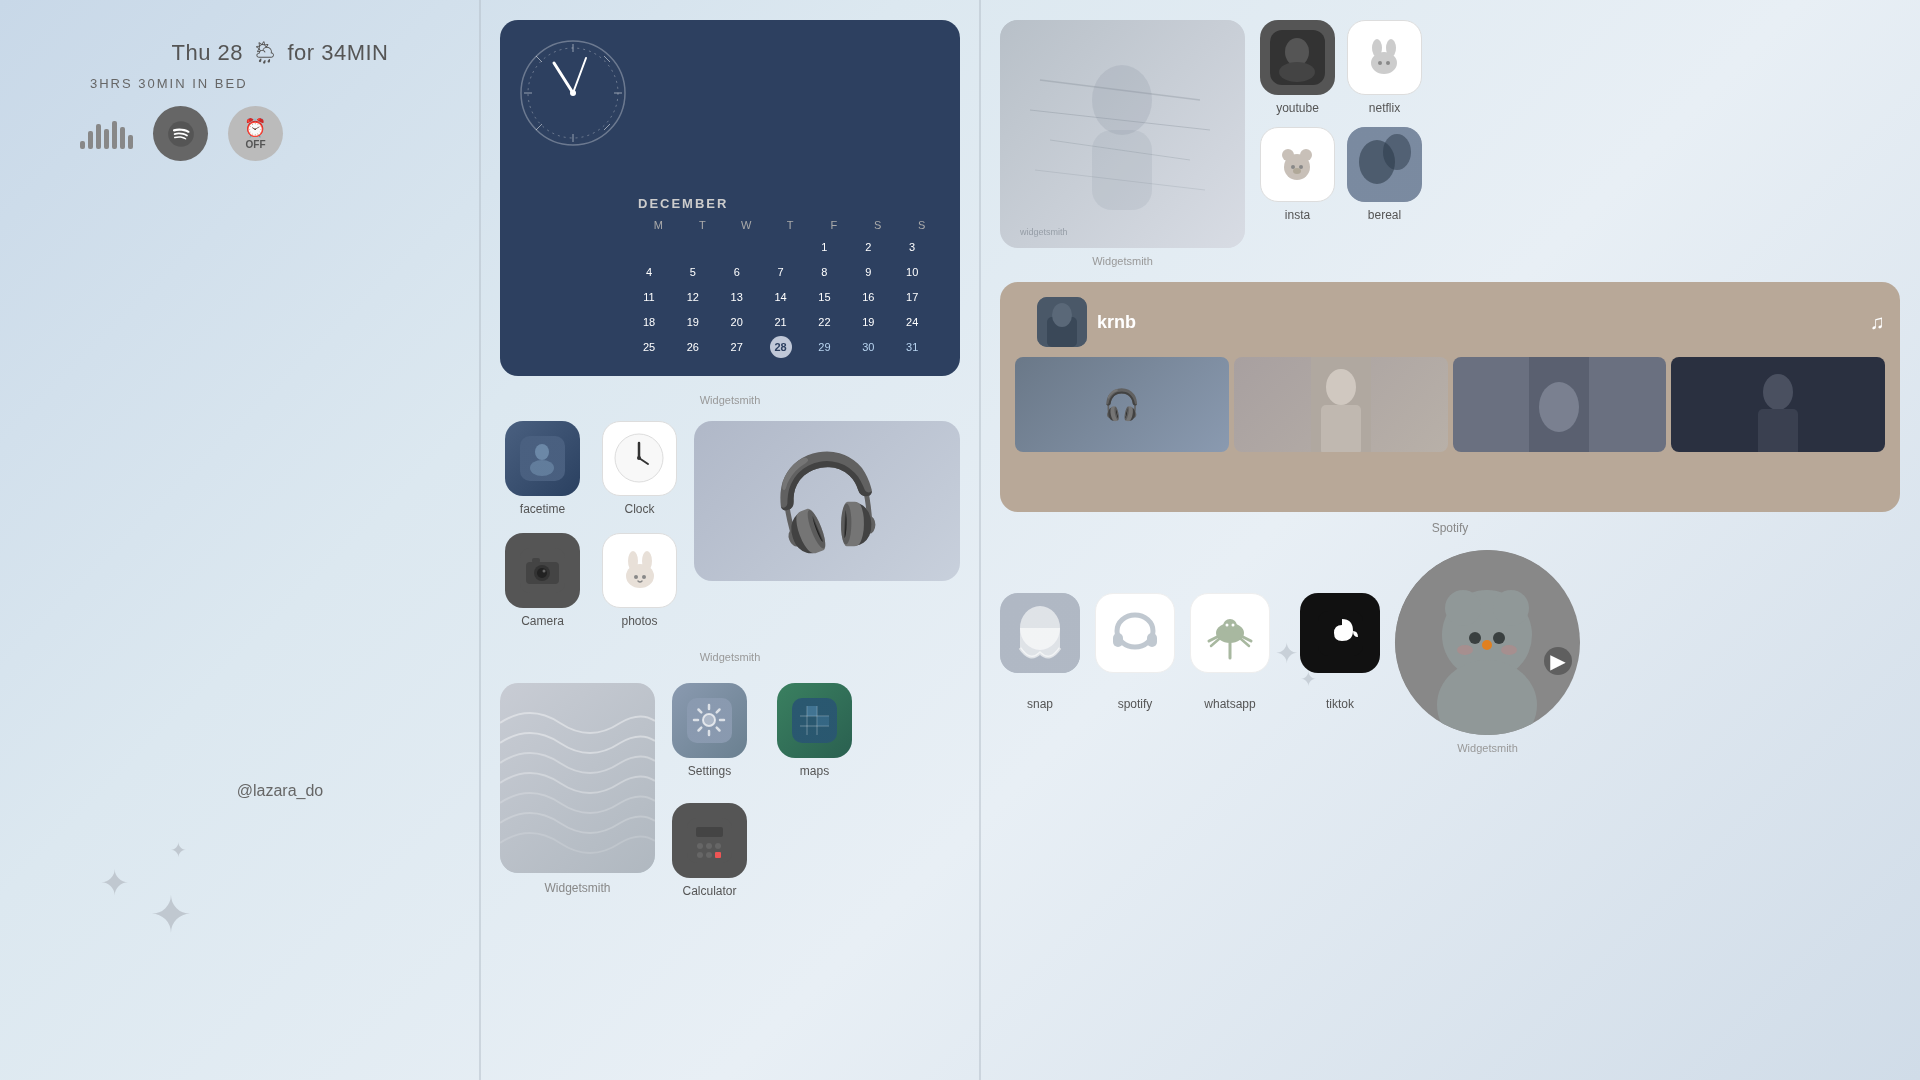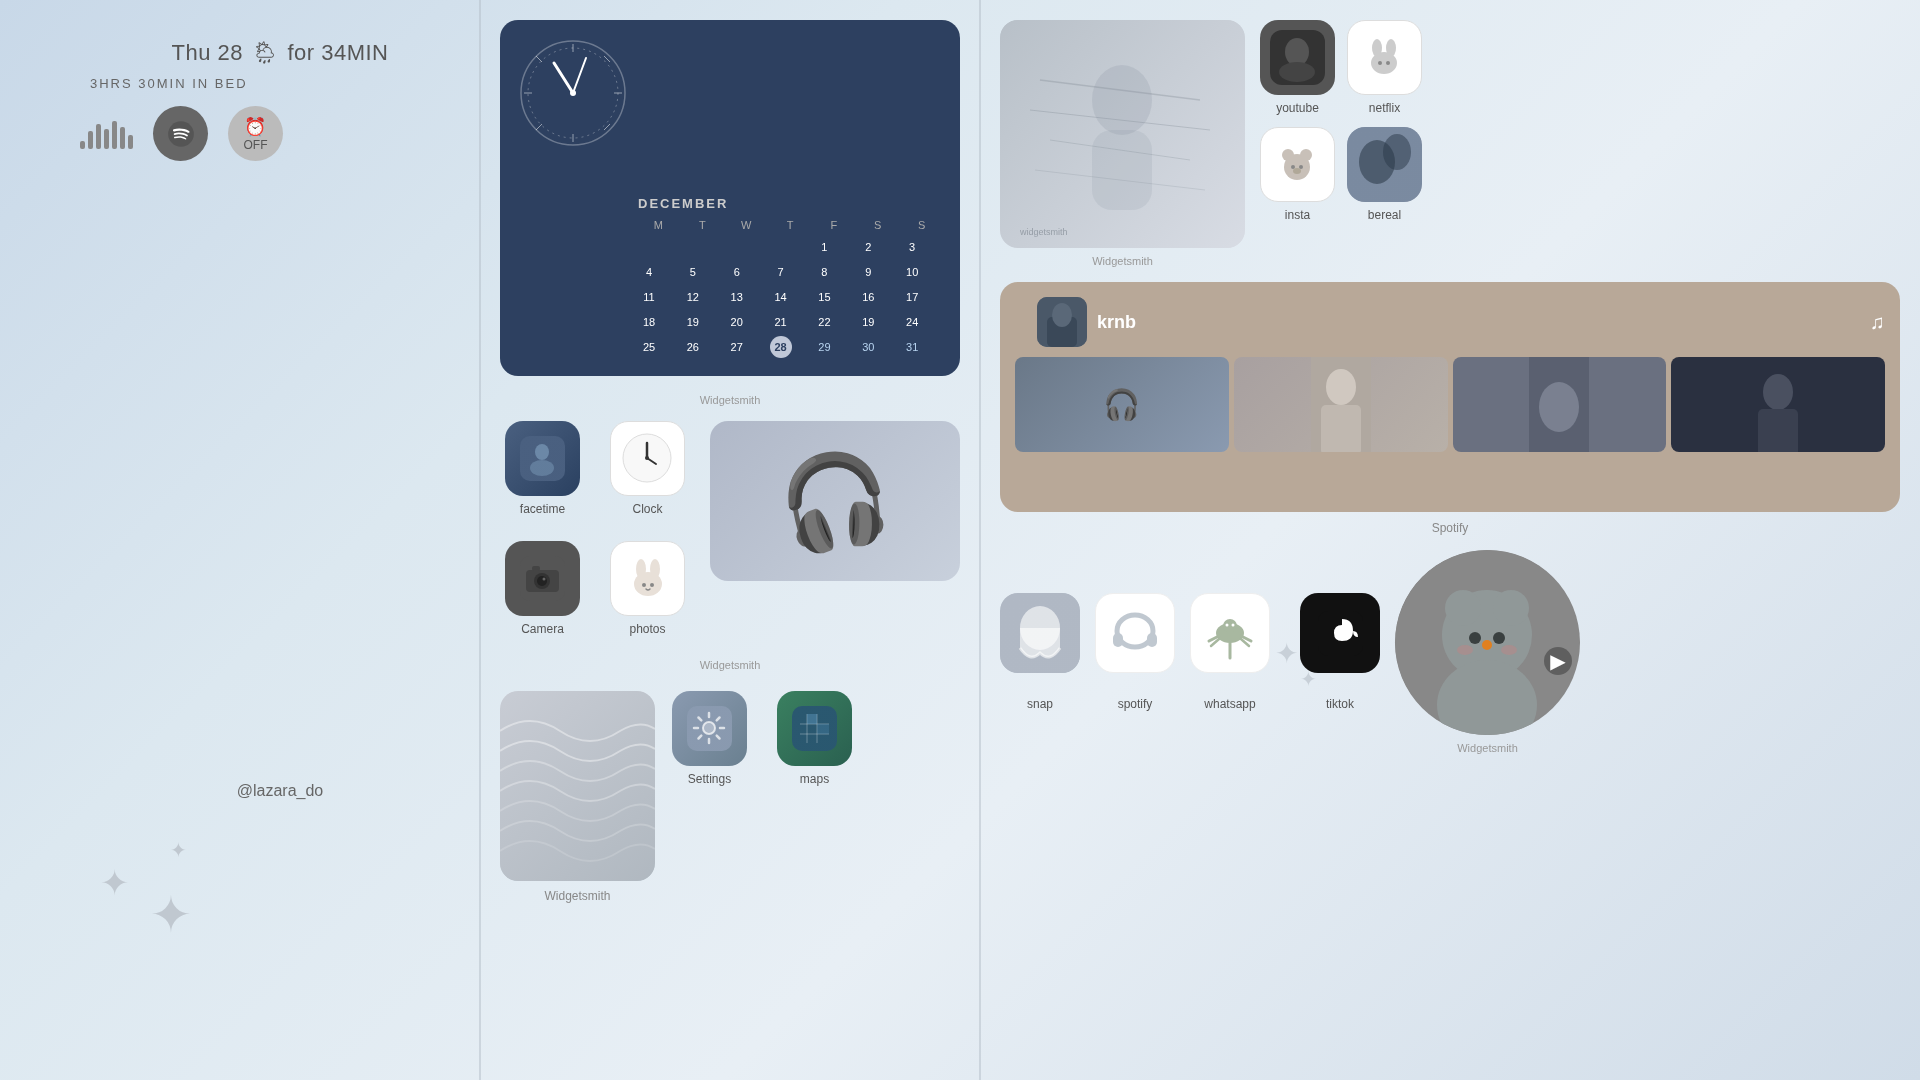--- a/index.html
+++ b/index.html
@@ -426,21 +426,21 @@
       <div class="music-bar" style="height:14px"></div>
     </div>
     <div class="spotify-btn">
       <svg width="28" height="28" viewBox="0 0 24 24" fill="white">
         <circle cx="12" cy="12" r="11" fill="#555"></circle>
         <path d="M17.9 10.9C14.7 9 9.35 8.8 6.3 9.75c-.5.15-1-.15-1.15-.6-.15-.5.15-1 .6-1.15 3.55-1.05 9.4-.85 13.1 1.35.45.25.6.85.35 1.3-.25.35-.85.5-1.3.25zm-.1 2.8c-.25.4-.75.5-1.15.25-2.7-1.65-6.8-2.15-9.95-1.15-.4.1-.85-.1-.95-.5-.1-.4.1-.85.5-.95 3.65-1.1 8.15-.55 11.25 1.35.4.25.5.75.3 1zm-1.3 2.7c-.2.3-.6.4-.9.2-2.35-1.45-5.3-1.75-8.8-.95-.35.1-.65-.15-.75-.45-.1-.35.15-.65.45-.75 3.8-.85 7.1-.5 9.7 1.1.35.2.4.6.3.85z" fill="white"></path>
       </svg>
     </div>
     <div class="alarm-btn">
       <div class="alarm-icon">⏰</div>
-      <div style="font-size:12px;color:#555;font-weight:400">OFF</div>
+      <div style="font-size:10px;color:#555;font-weight:700">OFF</div>
     </div>
   </div>
 
   <div class="username">@lazara_do</div>
 
   <div style="position:absolute;bottom:180px;left:60px;color:#c0c8d0;font-size:35px;line-height:1">✦</div>
   <div style="position:absolute;bottom:140px;left:110px;color:#c0c8d0;font-size:50px;line-height:1">✦</div>
   <div style="position:absolute;bottom:220px;left:130px;color:#c0c8d0;font-size:20px;line-height:1">✦</div>
 </div>
 
@@ -524,21 +524,21 @@
         <div class="cal-cell">27</div>
         <div class="cal-cell today">28</div>
         <div class="cal-cell highlight">29</div>
         <div class="cal-cell highlight">30</div>
         <div class="cal-cell highlight">31</div>
       </div>
     </div>
   </div>
   <div class="ws-bottom-label">Widgetsmith</div>
 
-  <div style="display:grid;grid-template-columns:85px 85px 1fr;grid-template-rows:100px 100px;gap:20px;align-items:start">
+  <div style="display:grid;grid-template-columns:85px 85px 1fr;grid-template-rows:100px 100px;gap:12px;align-items:start">
 
     <div class="app-icon" style="grid-column:1;grid-row:1">
       <div class="app-icon-img facetime-bg">
         <svg width="45" height="45" viewBox="0 0 45 45" fill="none">
           <rect width="45" height="45" rx="10" fill="url(#face-grad)"></rect>
           <defs>
               <linearGradient id="face-grad" x1="0" y1="0" x2="45" y2="45">
                 <stop stop-color="#4a6080"></stop>
                 <stop offset="1" stop-color="#2a4060"></stop>
               </linearGradient>
@@ -670,20 +670,35 @@
             <line x1="8" y1="18" x2="37" y2="18" stroke="rgba(255,255,255,0.3)" stroke-width="1"></line>
             <line x1="8" y1="28" x2="37" y2="28" stroke="rgba(255,255,255,0.3)" stroke-width="1"></line>
 
             <rect x="15" y="8" width="10" height="10" fill="rgba(100,160,200,0.4)"></rect>
             <rect x="25" y="18" width="12" height="10" fill="rgba(80,140,180,0.3)"></rect>
           </svg>
         </div>
         <div class="app-icon-label">maps</div>
       </div>
 
+      <div class="app-icon">
+        <div class="app-icon-img calculator-bg">
+          <svg width="45" height="45" viewBox="0 0 45 45">
+            <rect width="45" height="45" rx="10" fill="#555"></rect>
+            <rect x="9" y="9" width="27" height="10" rx="2" fill="#444"></rect>
+            <circle cx="13" cy="28" r="3" fill="#666"></circle>
+            <circle cx="22" cy="28" r="3" fill="#666"></circle>
+            <circle cx="31" cy="28" r="3" fill="#666"></circle>
+            <circle cx="13" cy="37" r="3" fill="#666"></circle>
+            <circle cx="22" cy="37" r="3" fill="#666"></circle>
+            <rect x="28" y="34" width="6" height="6" rx="1" fill="#e55"></rect>
+          </svg>
+        </div>
+        <div class="app-icon-label">Calculator</div>
+      </div>
     </div>
   </div>
 
 </div>
 
 <div class="right-panel">
 
   <div class="right-top-row">
 
     <div style="display:flex;flex-direction:column;align-items:center;gap:4px">

